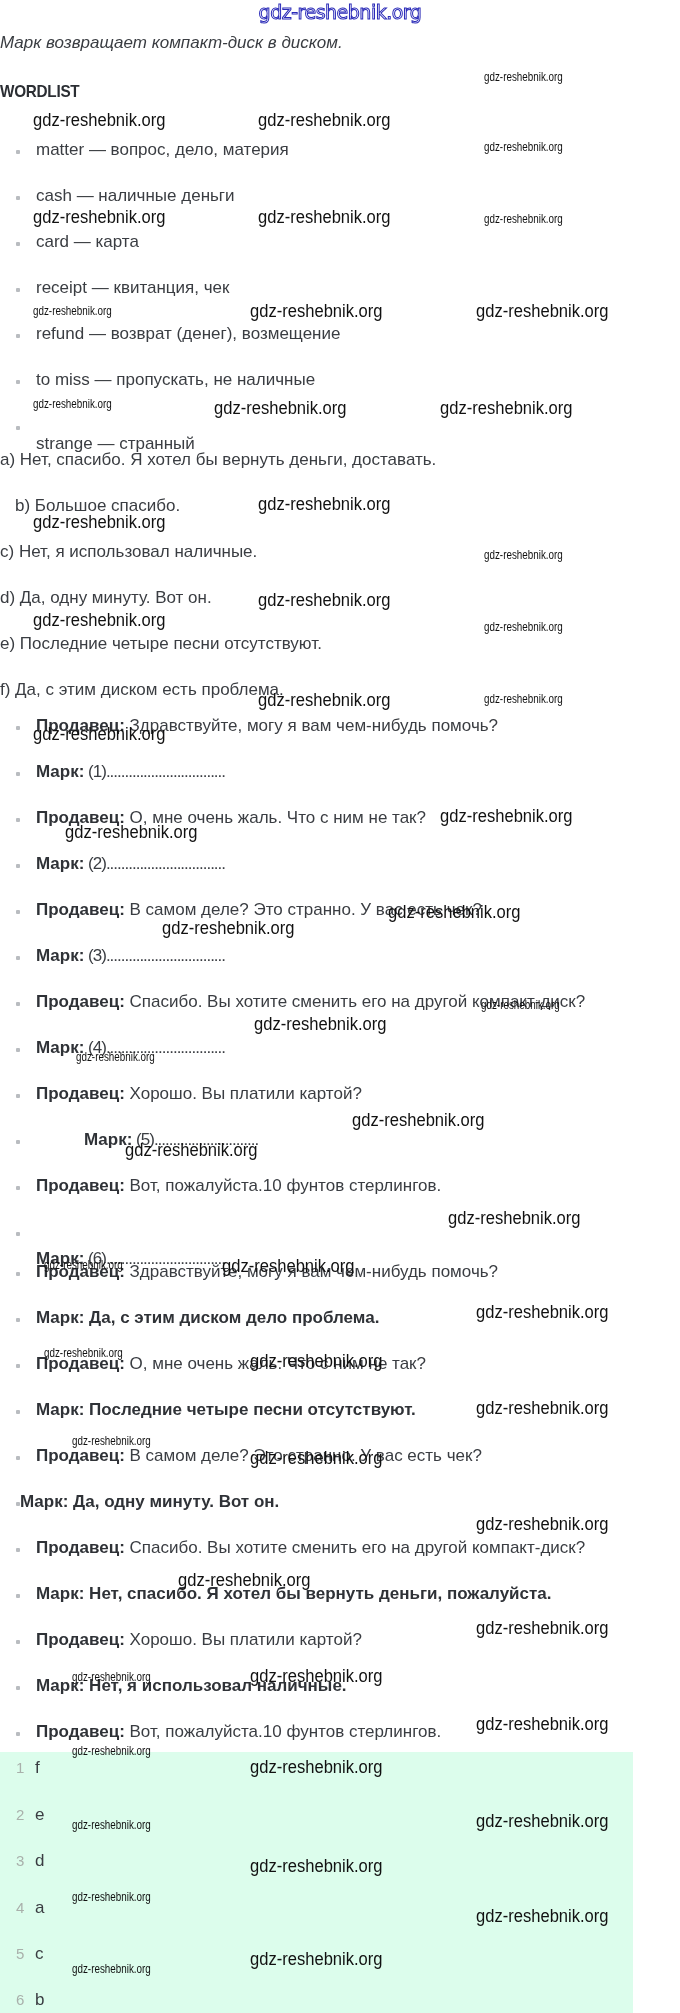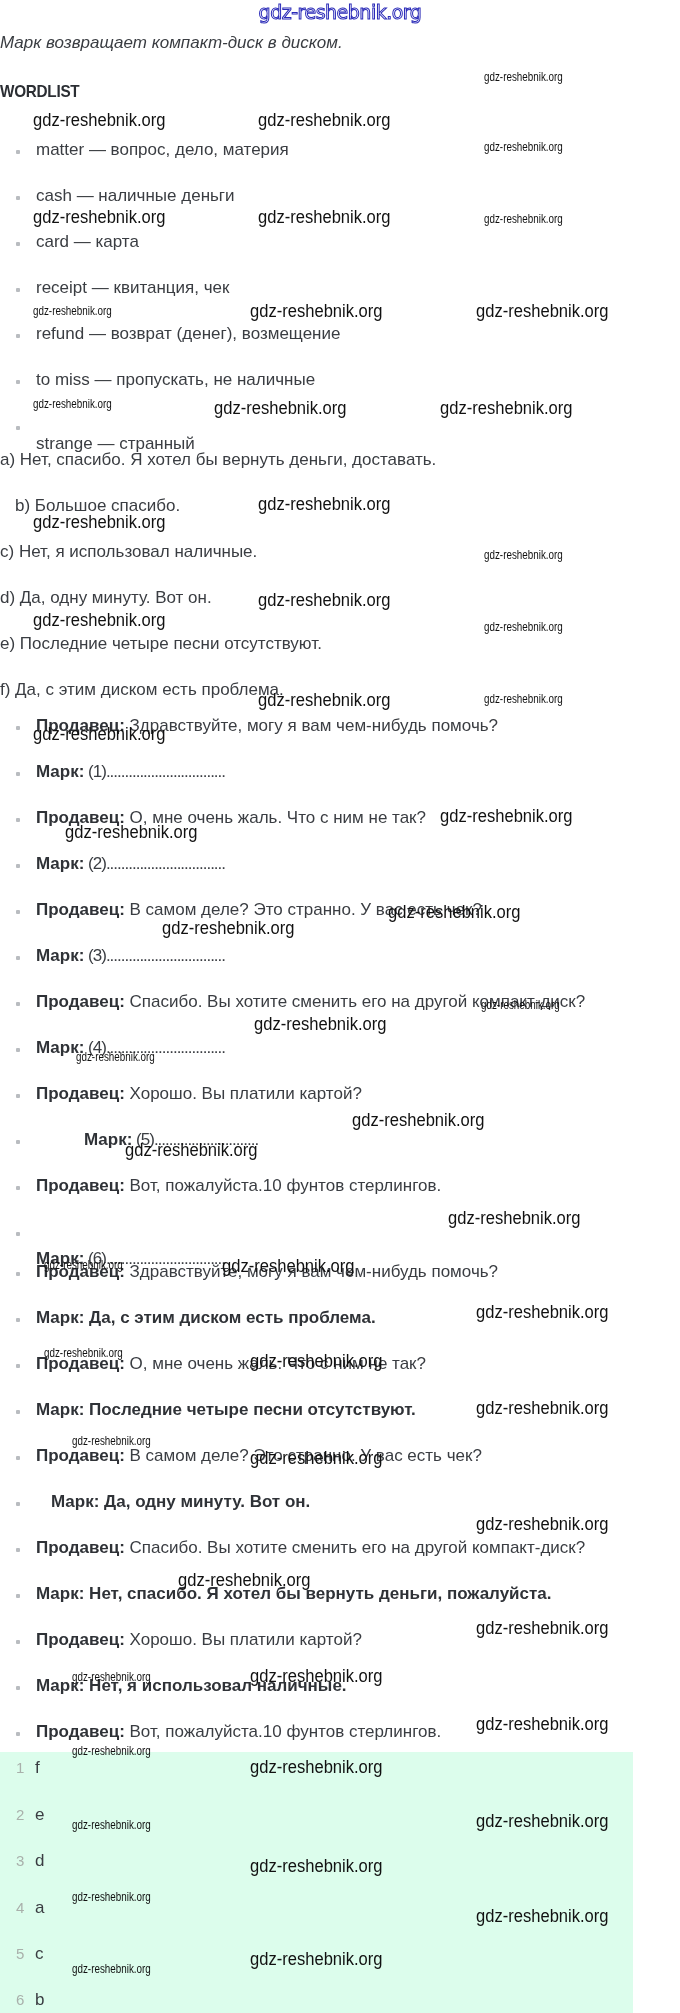--- a/index.html
+++ b/index.html
@@ -81,29 +81,29 @@
     <div class="abs line" style="left: 36px; top: 1129px; margin-left: 48px;"><span class="b">Марк:</span><span class="dots"> (5)............................</span></div>
     <span class="bullet" style="left: 16px; top: 1186px;"></span>
     <div class="abs line" style="left: 36px; top: 1175px;"><span class="b">Продавец:</span><span> Вот, пожалуйста.10 фунтов стерлингов.</span></div>
     <span class="bullet" style="left: 16px; top: 1232px;"></span>
     <div class="abs line" style="left: 36px; top: 1221px; margin-top: 27px;"><span class="b">Марк:</span><span class="dots"> (6)................................</span></div>
   </div>
 <div id="dialogue-answer">
     <span class="bullet" style="left: 16px; top: 1272px;"></span>
     <div class="abs line" style="left: 36px; top: 1261px;"><span class="b">Продавец:</span><span> Здравствуйте, могу я вам чем-нибудь помочь?</span></div>
     <span class="bullet" style="left: 16px; top: 1318px;"></span>
-    <div class="abs line" style="left: 36px; top: 1307px;"><span class="b">Марк:</span><span class="b"> Да, с этим диском есть проблема.</span></div>
+    <div class="abs line" style="left: 36px; top: 1307px;"><span class="b">Марк:</span><span class="b"> Да, с этим диском дело проблема.</span></div>
     <span class="bullet" style="left: 16px; top: 1364px;"></span>
     <div class="abs line" style="left: 36px; top: 1353px;"><span class="b">Продавец:</span><span> О, мне очень жаль. Что с ним не так?</span></div>
     <span class="bullet" style="left: 16px; top: 1410px;"></span>
     <div class="abs line" style="left: 36px; top: 1399px; text-align: right;"><span class="b">Марк:</span><span class="b"> Последние четыре песни отсутствуют.</span></div>
     <span class="bullet" style="left: 16px; top: 1456px;"></span>
     <div class="abs line" style="left: 36px; top: 1445px;"><span class="b">Продавец:</span><span> В самом деле? Это странно. У вас есть чек?</span></div>
     <span class="bullet" style="left: 16px; top: 1502px;"></span>
-    <div class="abs line" style="left: 51px; top: 1491px;"><span class="b">Марк:</span><span class="b"> Да, одну минуту. Вот он.</span></div>
+    <div class="abs line" style="left: 20px; top: 1491px;"><span class="b">Марк:</span><span class="b"> Да, одну минуту. Вот он.</span></div>
     <span class="bullet" style="left: 16px; top: 1548px;"></span>
     <div class="abs line" style="left: 36px; top: 1537px;"><span class="b">Продавец:</span><span> Спасибо. Вы хотите сменить его на другой компакт-диск?</span></div>
     <span class="bullet" style="left: 16px; top: 1594px;"></span>
     <div class="abs line" style="left: 36px; top: 1583px;"><span class="b">Марк:</span><span class="b"> Нет, спасибо. Я хотел бы вернуть деньги, пожалуйста.</span></div>
     <span class="bullet" style="left: 16px; top: 1640px;"></span>
     <div class="abs line" style="left: 36px; top: 1629px;"><span class="b">Продавец:</span><span> Хорошо. Вы платили картой?</span></div>
     <span class="bullet" style="left: 16px; top: 1686px;"></span>
     <div class="abs line" style="left: 36px; top: 1675px;"><span class="b">Марк:</span><span class="b"> Нет, я использовал наличные.</span></div>
     <span class="bullet" style="left: 16px; top: 1732px;"></span>
     <div class="abs line" style="left: 36px; top: 1721px;"><span class="b">Продавец:</span><span> Вот, пожалуйста.10 фунтов стерлингов.</span></div>

